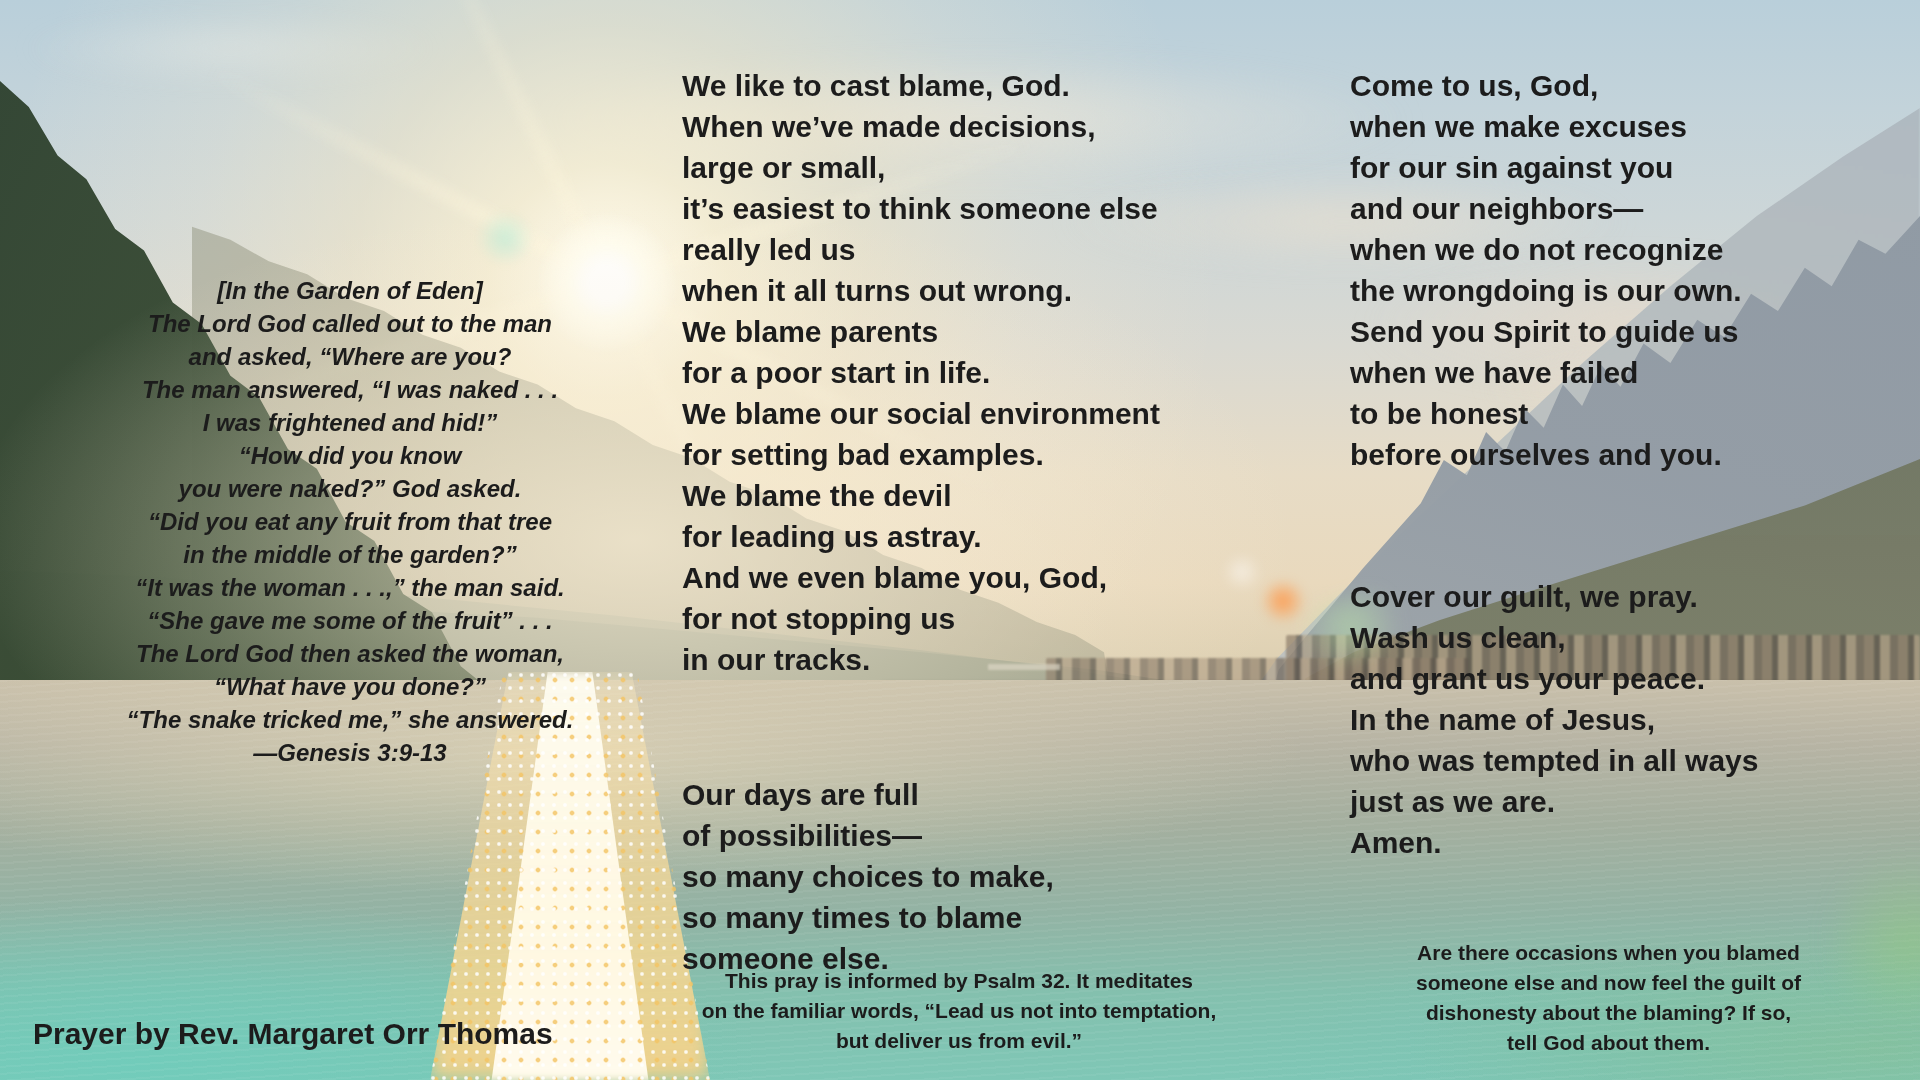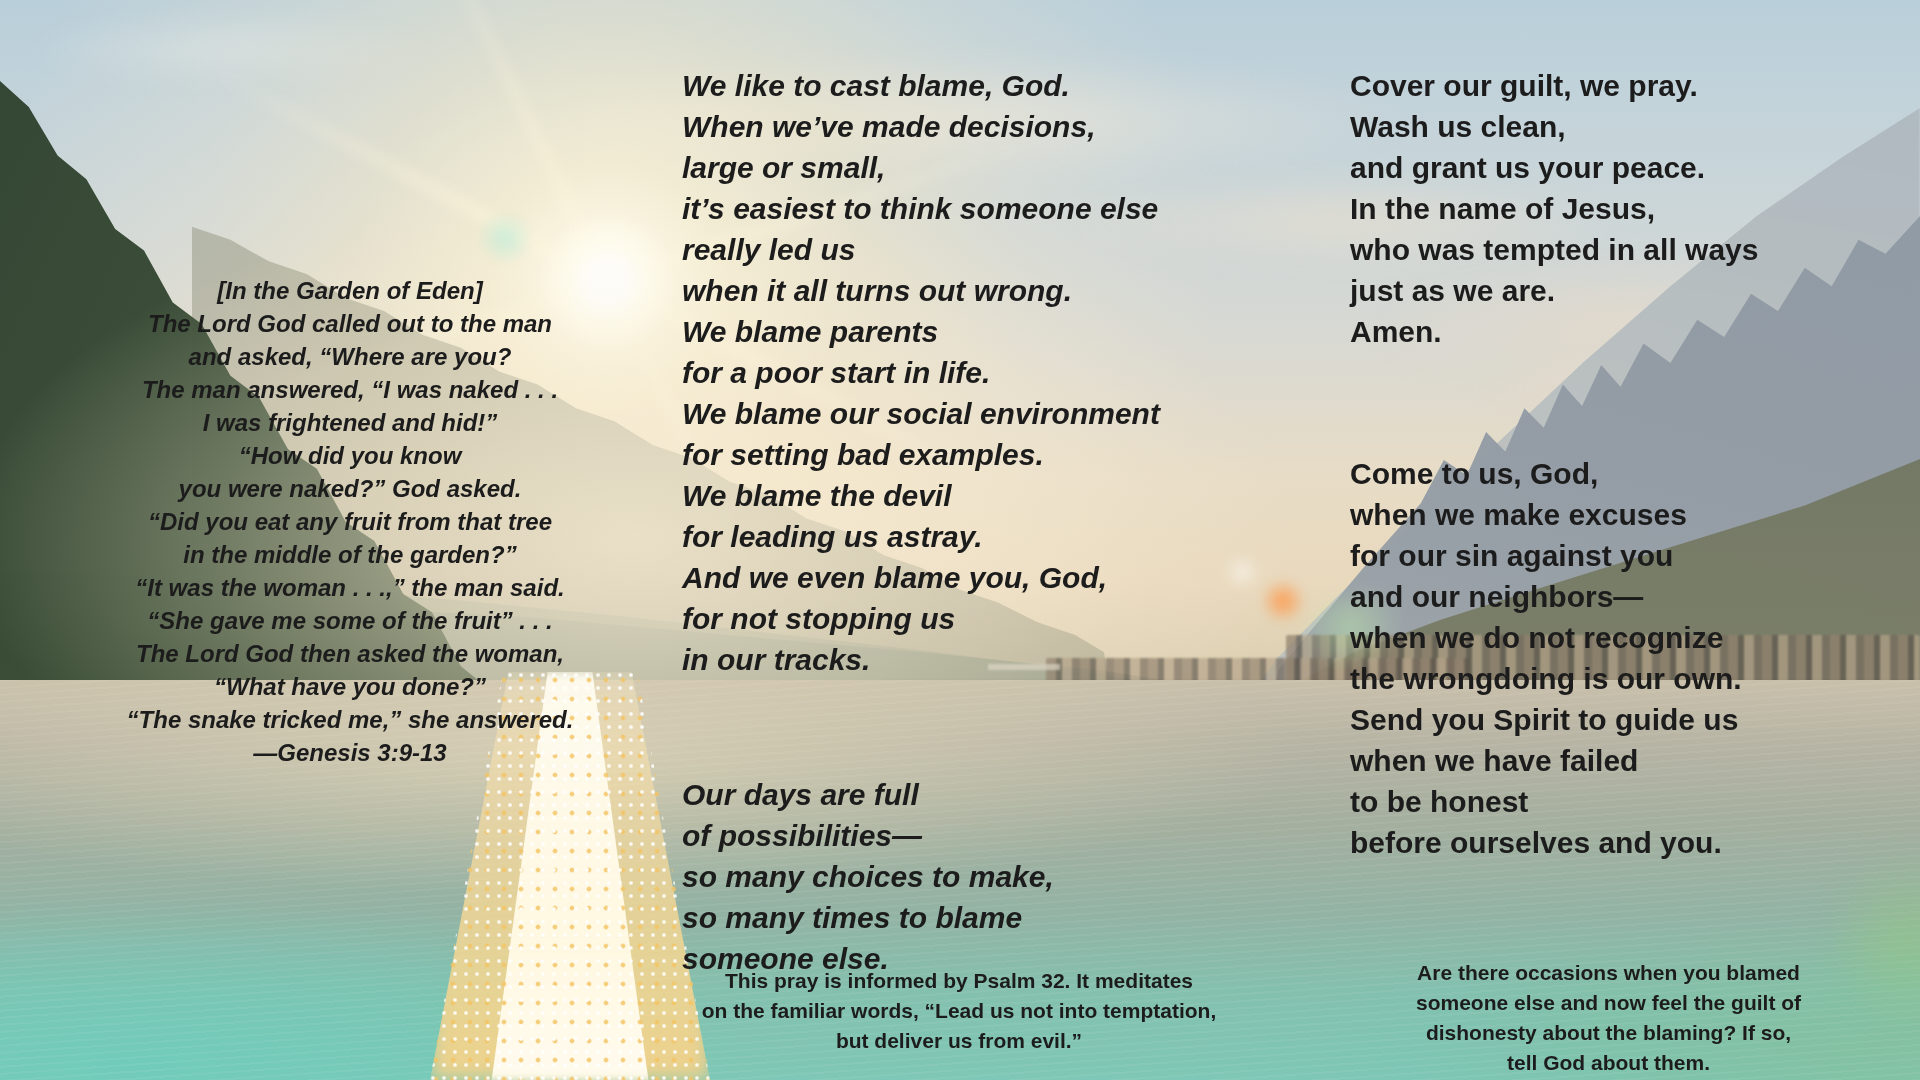--- a/index.html
+++ b/index.html
@@ -91,29 +91,29 @@
   .flare-orange{left:1258px;top:580px;width:50px;height:42px;background:radial-gradient(circle,rgba(255,150,70,.85),rgba(255,150,70,0) 70%);filter:blur(5px);}
   .flare-green{left:1286px;top:596px;width:130px;height:64px;background:radial-gradient(circle,rgba(190,235,170,.5),rgba(190,235,170,0) 70%);filter:blur(8px);transform:rotate(-20deg);}
   .flare-white{left:1220px;top:556px;width:44px;height:32px;background:radial-gradient(circle,rgba(255,255,255,.55),rgba(255,255,255,0) 70%);filter:blur(6px);}
   .flare-corner{left:1830px;top:840px;width:160px;height:200px;background:radial-gradient(circle,rgba(150,205,120,.45),rgba(150,205,120,0) 70%);filter:blur(12px);}
 
   
   .txt{position:absolute;z-index:30;white-space:pre-line;font-weight:700;}
   .scripture{left:40px;top:274px;width:620px;text-align:center;
     font-style:italic;font-size:24px;line-height:33px;}
   .col{font-size:30px;line-height:41px;}
-  .col-middle{left:682px;top:24px;width:520px;font-style:italic;}
+  .col-middle{left:682px;top:24px;width:520px;}
   .col-right{left:1350px;top:24px;width:505px;}
   .col p{margin:0;}
   .col-middle p + p{margin-top:53px;}
   .col-right p + p{margin-top:60px;}
   .attribution{left:33px;top:1016px;width:640px;font-size:30px;line-height:36px;}
   .note{font-size:21px;line-height:30px;text-align:center;}
   .note-psalm{left:659px;top:966px;width:600px;}
-  .note-reflect{left:1356px;top:938px;width:505px;margin-top:20px;}
+  .note-reflect{left:1356px;top:938px;width:505px;}
 </style>
 </head>
 <body>
 
 <div class="scene">
 
   <div class="bg sky"></div>
   <div class="cloud cloud1"></div>
   <div class="cloud cloud2"></div>
   <div class="cloud cloud3"></div>
@@ -187,39 +187,40 @@
 for not stopping us
 in our tracks.</p>
     <p>Our days are full
 of possibilities—
 so many choices to make,
 so many times to blame
 someone else.</p>
   </div>
 
   <div class="txt col col-right">
-    <p>Cover our guilt, we pray.
-Wash us clean,
-and grant us your peace.
-In the name of Jesus,
-who was tempted in all ways
-just as we are.
-Amen.</p>
     <p>Come to us, God,
 when we make excuses
 for our sin against you
 and our neighbors—
 when we do not recognize
 the wrongdoing is our own.
 Send you Spirit to guide us
 when we have failed
 to be honest
 before ourselves and you.</p>
+    <p>Cover our guilt, we pray.
+Wash us clean,
+and grant us your peace.
+In the name of Jesus,
+who was tempted in all ways
+just as we are.
+Amen.</p>
   </div>
 
+  <div class="txt attribution">Prayer by Rev. Margaret Orr Thomas</div>
 
   <div class="txt note note-psalm">This pray is informed by Psalm 32. It meditates
 on the familiar words, “Lead us not into temptation,
 but deliver us from evil.”</div>
 
   <div class="txt note note-reflect">Are there occasions when you blamed
 someone else and now feel the guilt of
 dishonesty about the blaming? If so,
 tell God about them.</div>
 

